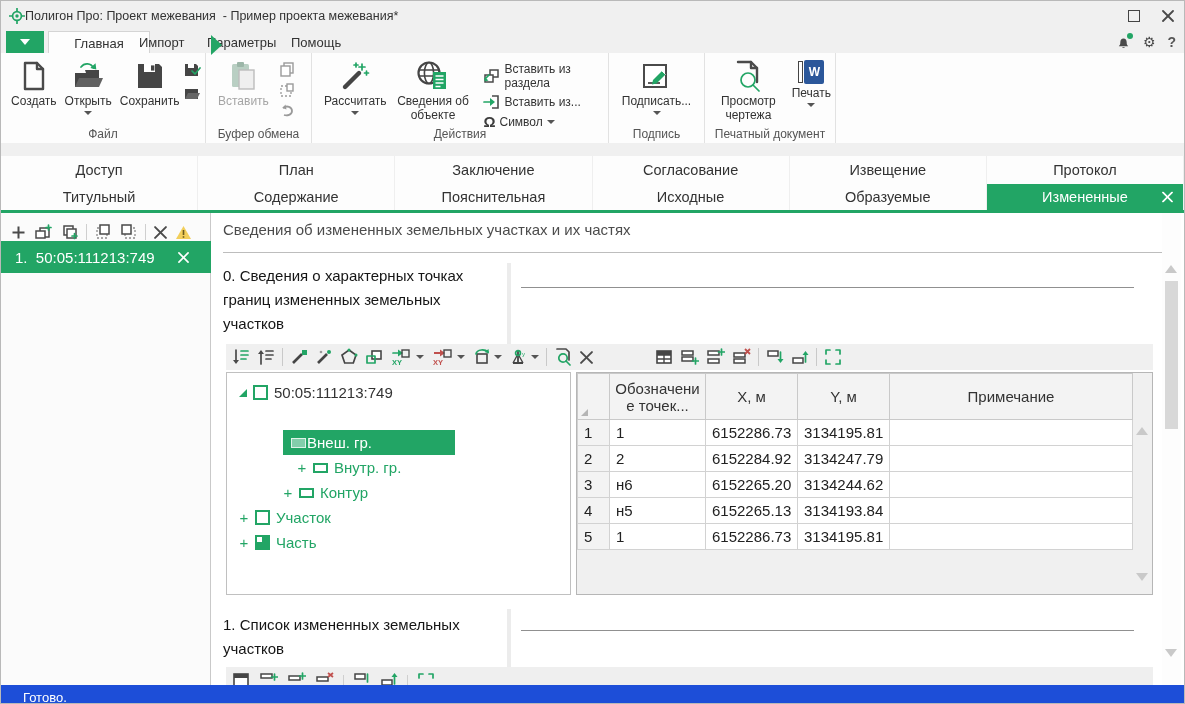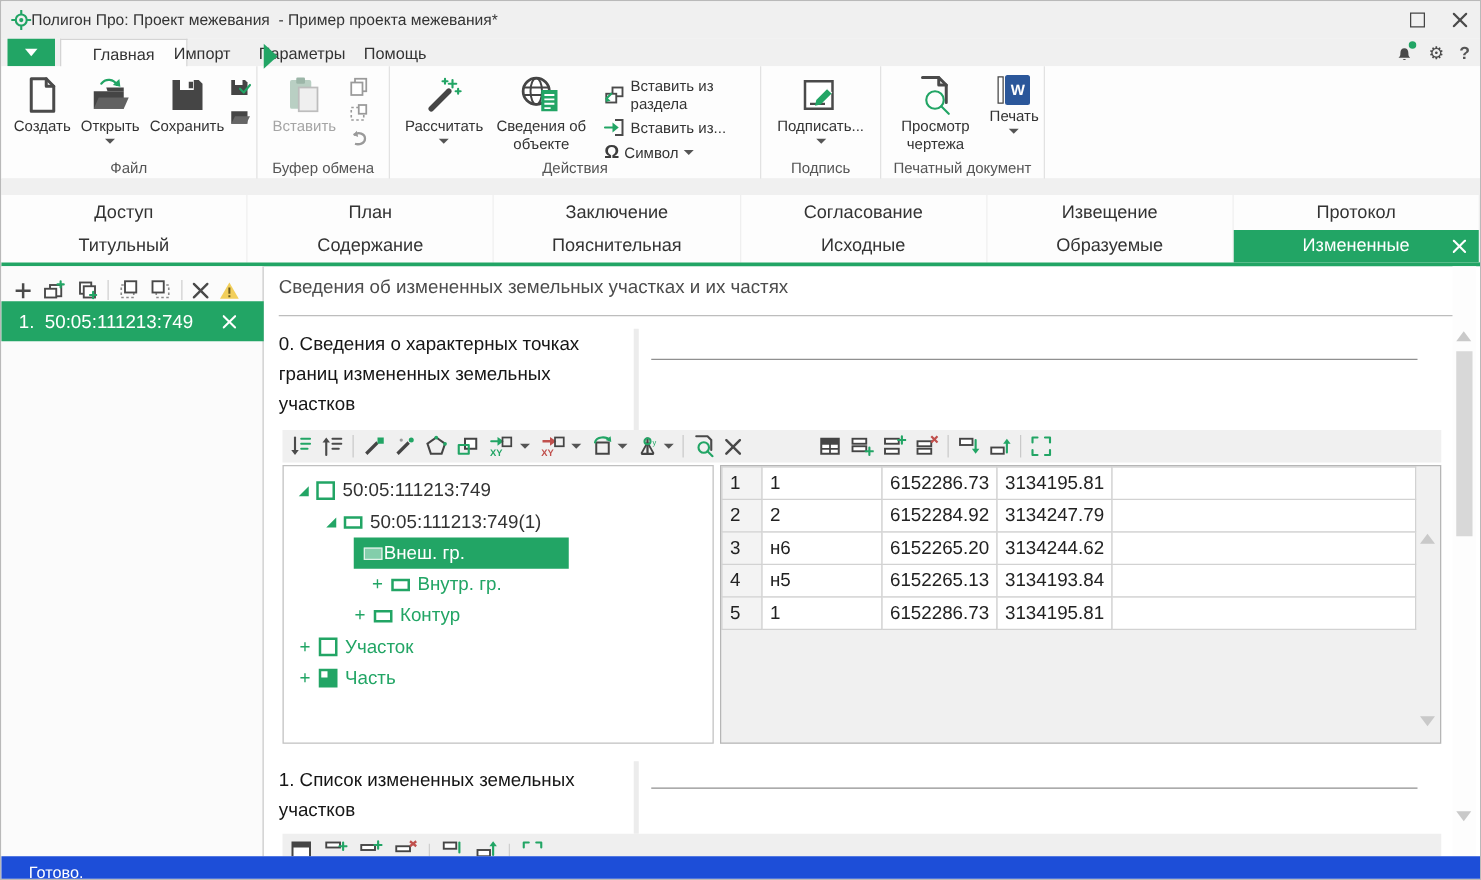--- a/index.html
+++ b/index.html
@@ -622,25 +622,20 @@
         </svg>
     </span>
   </div>
 
   <div class="abs tree">
     <div class="trow" style="left:12px;top:7px">
       <span class="texp"></span>
       <span class="sq sq15"></span>
       <span>50:05:111213:749</span>
     </div>
-    <div class="trow" style="left:34px;top:32px">
-      <span class="texp"></span>
-      <span class="sq rct"></span>
-      <span>50:05:111213:749(1)</span>
-    </div>
     <div class="tsel">
       <span class="rct-sel"></span>
       <span>Внеш. гр.</span>
     </div>
     <div class="trow green" style="left:70px;top:82px">
       <span class="tplus">+</span>
       <span class="sq rct"></span>
       <span>Внутр. гр.</span>
     </div>
     <div class="trow green" style="left:56px;top:107px">
@@ -663,20 +658,29 @@
   <div class="abs gridpanel">
     <table class="pts">
       <colgroup>
           <col style="width:32px">
           <col style="width:96px">
           <col style="width:92px">
           <col style="width:92px">
           <col style="width:243px">
         </colgroup>
       <tbody>
+          <tr>
+        <th class="corner">
+              <span class="sorttri"></span>
+            </th>
+        <th>Обозначение точек...</th>
+        <th>X, м</th>
+        <th>Y, м</th>
+        <th>Примечание</th>
+      </tr>
       <tr>
         <td class="numc">1</td>
         <td>1</td>
         <td>6152286.73</td>
         <td>3134195.81</td>
         <td></td>
       </tr>
       <tr>
         <td class="numc">2</td>
         <td>2</td>

